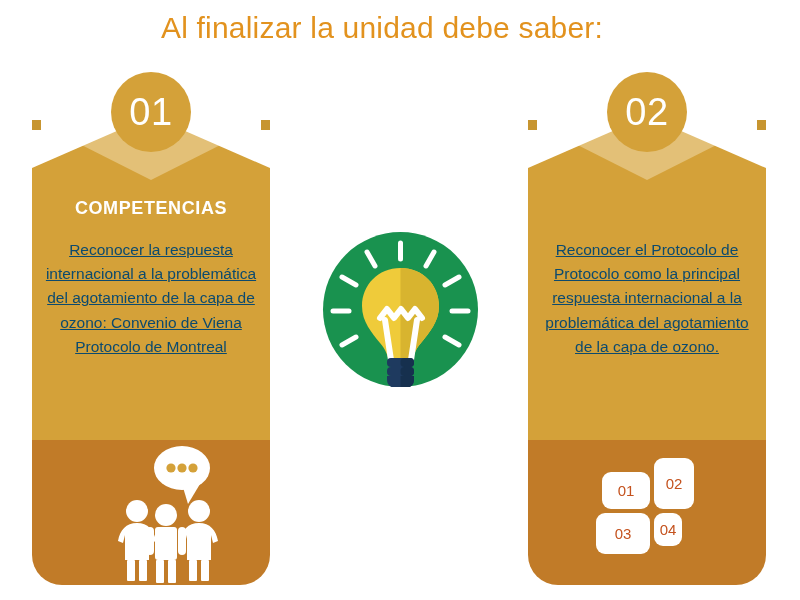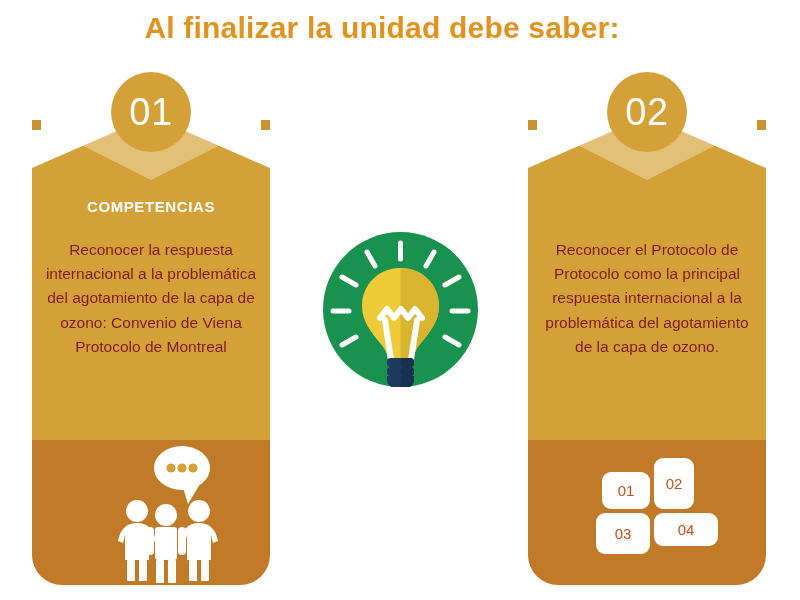--- a/index.html
+++ b/index.html
@@ -24,21 +24,21 @@
   }
 
   
   .page-title {
     position: absolute;
     left: 0;
     top: 8px;
     width: 764px;
     text-align: center;
     font-size: 30px;
-    font-weight: bold;
+    font-weight: normal;
     color: #E2921E;
     letter-spacing: 0.2px;
     line-height: 40px;
     white-space: nowrap;
   }
 
   
   .card {
     position: absolute;
     top: 120px;
@@ -108,35 +108,36 @@
   .tab-right { right: 0; }
 
   
   .card-heading {
     position: absolute;
     left: 0;
     top: 78px;
     width: 238px;
     text-align: center;
     color: #ffffff;
-    font-size: 15px;
+    font-size: 18px;
     font-weight: bold;
     letter-spacing: 0.6px;
     z-index: 5;
   }
   .card-text {
     position: absolute;
     left: 8px;
     top: 118px;
     width: 222px;
     text-align: center;
-    color: #7f1d1d;
+    color: #0c4a6e;
     font-size: 15.5px;
     line-height: 24.2px;
     z-index: 5;
+    text-decoration: underline;
   }
 
   
   .badge {
     position: absolute;
     left: 79px;
     top: -48px;
     width: 80px;
     height: 80px;
     border-radius: 50%;
@@ -190,21 +191,21 @@
     border-radius: 9px;
     color: #C4521E;
     font-size: 15px;
     display: flex;
     align-items: center;
     justify-content: center;
   }
   .tile-01 { left: 6px;  top: 14px; width: 48px; height: 37px; }
   .tile-02 { left: 58px; top: 0px;  width: 40px; height: 51px; }
   .tile-03 { left: 0px;  top: 55px; width: 54px; height: 41px; text-align: center; }
-  .tile-04 { left: 58px; top: 55px; width: 64px; height: 33px; }
+  .tile-04 { left: 58px; top: 55px; width: 28px; height: 33px; }
 
   
   .bulb-circle {
     position: absolute;
     left: 323px;
     top: 232px;
     width: 155px;
     height: 155px;
     border-radius: 50%;
     background: #19924F;

